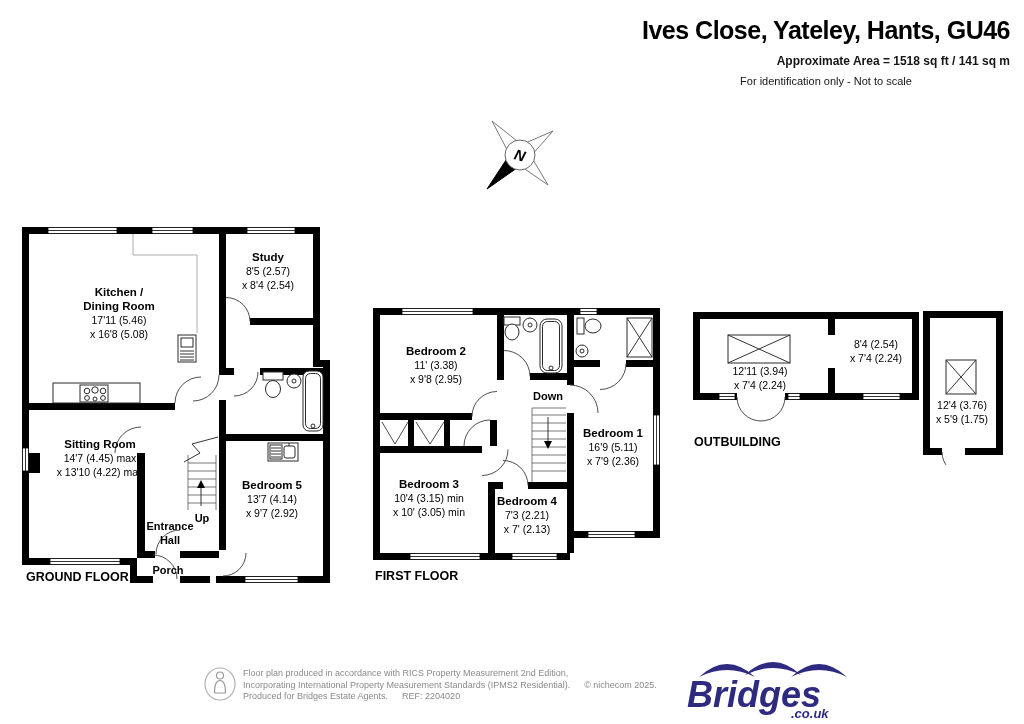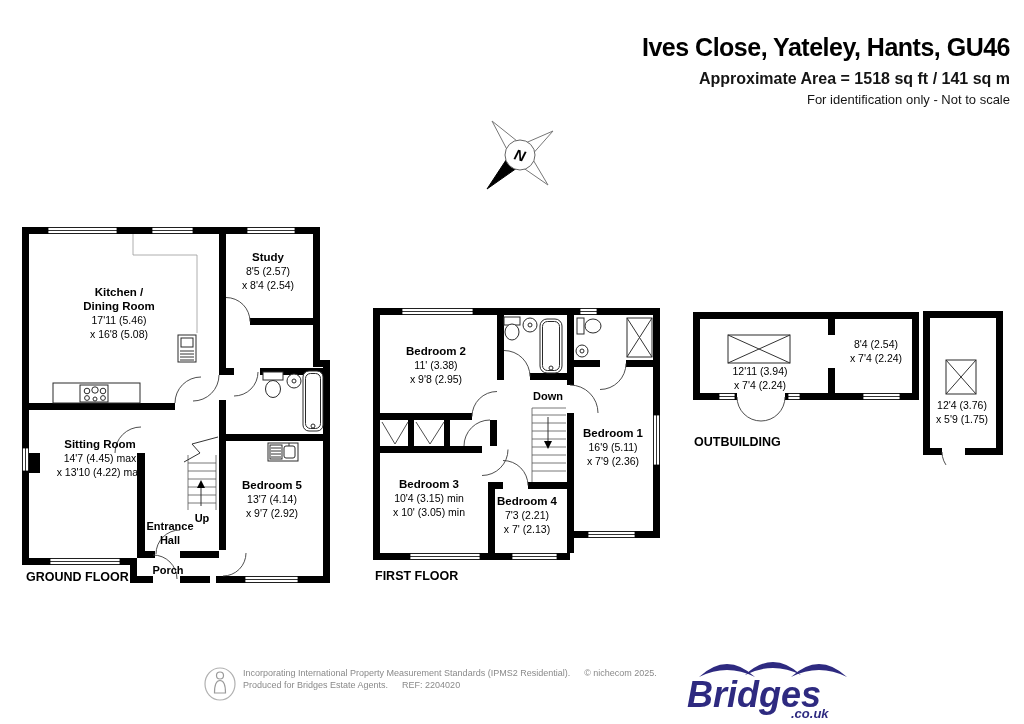--- a/index.html
+++ b/index.html
@@ -1,23 +1,23 @@
 <!DOCTYPE html>
 <html><head>
 <meta charset="utf-8">
 <style>
   html,body{margin:0;padding:0;background:#fff;}
   #canvas{position:relative;width:1024px;height:724px;background:#fff;overflow:hidden;
           font-family:"Liberation Sans",sans-serif;}
   .abs{position:absolute;}
   
   #header{right:14px;top:16px;text-align:right;color:#000;}
-  #header .title{font-size:25px;font-weight:700;letter-spacing:-0.5px;margin-bottom:7px;margin-top:17px;}
-  #header .hline{font-size:16px;font-weight:600;line-height:19px;color:#151515;}
-  #header .hsmall{font-size:13px;font-weight:400;margin-top:4px;color:#151515;}
+  #header .title{font-size:25px;font-weight:700;letter-spacing:-0.5px;margin-bottom:7px;}
+  #header .hline{font-size:12px;font-weight:600;line-height:19px;color:#151515;}
+  #header .hsmall{font-size:11px;font-weight:400;margin-top:4px;color:#151515;text-align:center;}
   
   svg text{font-family:"Liberation Sans",sans-serif;fill:#000;}
   .rn{font-size:11.5px;font-weight:700;}
   .rd{font-size:10.5px;font-weight:400;}
   .fl{font-size:12.5px;font-weight:700;}
   .sm{font-size:11px;font-weight:700;}
   .wall{fill:#000;stroke:none;}
   .thin{fill:none;stroke:#333;stroke-width:1;}
   .lite{fill:none;stroke:#999;stroke-width:0.8;}
   .door{fill:none;stroke:#3a3a3a;stroke-width:0.9;}
@@ -315,20 +315,21 @@
     </g>
   </svg>
 
   <svg class="abs" style="left:200px;top:663px;" width="40" height="44" viewBox="0 0 40 44">
     <ellipse cx="20" cy="21" rx="15" ry="16" fill="none" stroke="#b0b0b0" stroke-width="1.2"></ellipse>
     <circle cx="20" cy="12.5" r="3.5" fill="none" stroke="#999" stroke-width="1.2"></circle>
     <path d="M14.5,30 Q14.5,17.5 20,17.5 Q25.5,17.5 25.5,30 Z" fill="none" stroke="#999" stroke-width="1.2"></path>
   </svg>
 
   <div id="footnote" class="abs">
+    <div>Floor plan produced in accordance with RICS Property Measurement 2nd Edition,</div>
     <div><span>Incorporating International Property Measurement Standards (IPMS2 Residential).</span><span class="gap">© nichecom 2025.</span></div>
     <div><span>Produced for Bridges Estate Agents.</span><span class="gap">REF: 2204020</span></div>
   </div>
 
   <svg id="brand" class="abs" style="left:683px;top:650px;" width="185" height="70" viewBox="0 0 185 70">
     <g fill="#2e2a80">
       <path d="M16,27 Q44,1 72,27 Q44,13 16,27 Z"></path>
       <path d="M62,25 Q90,-1 118,25 Q90,11 62,25 Z"></path>
       <path d="M108,27 Q136,1 164,27 Q136,13 108,27 Z"></path>
     </g>

